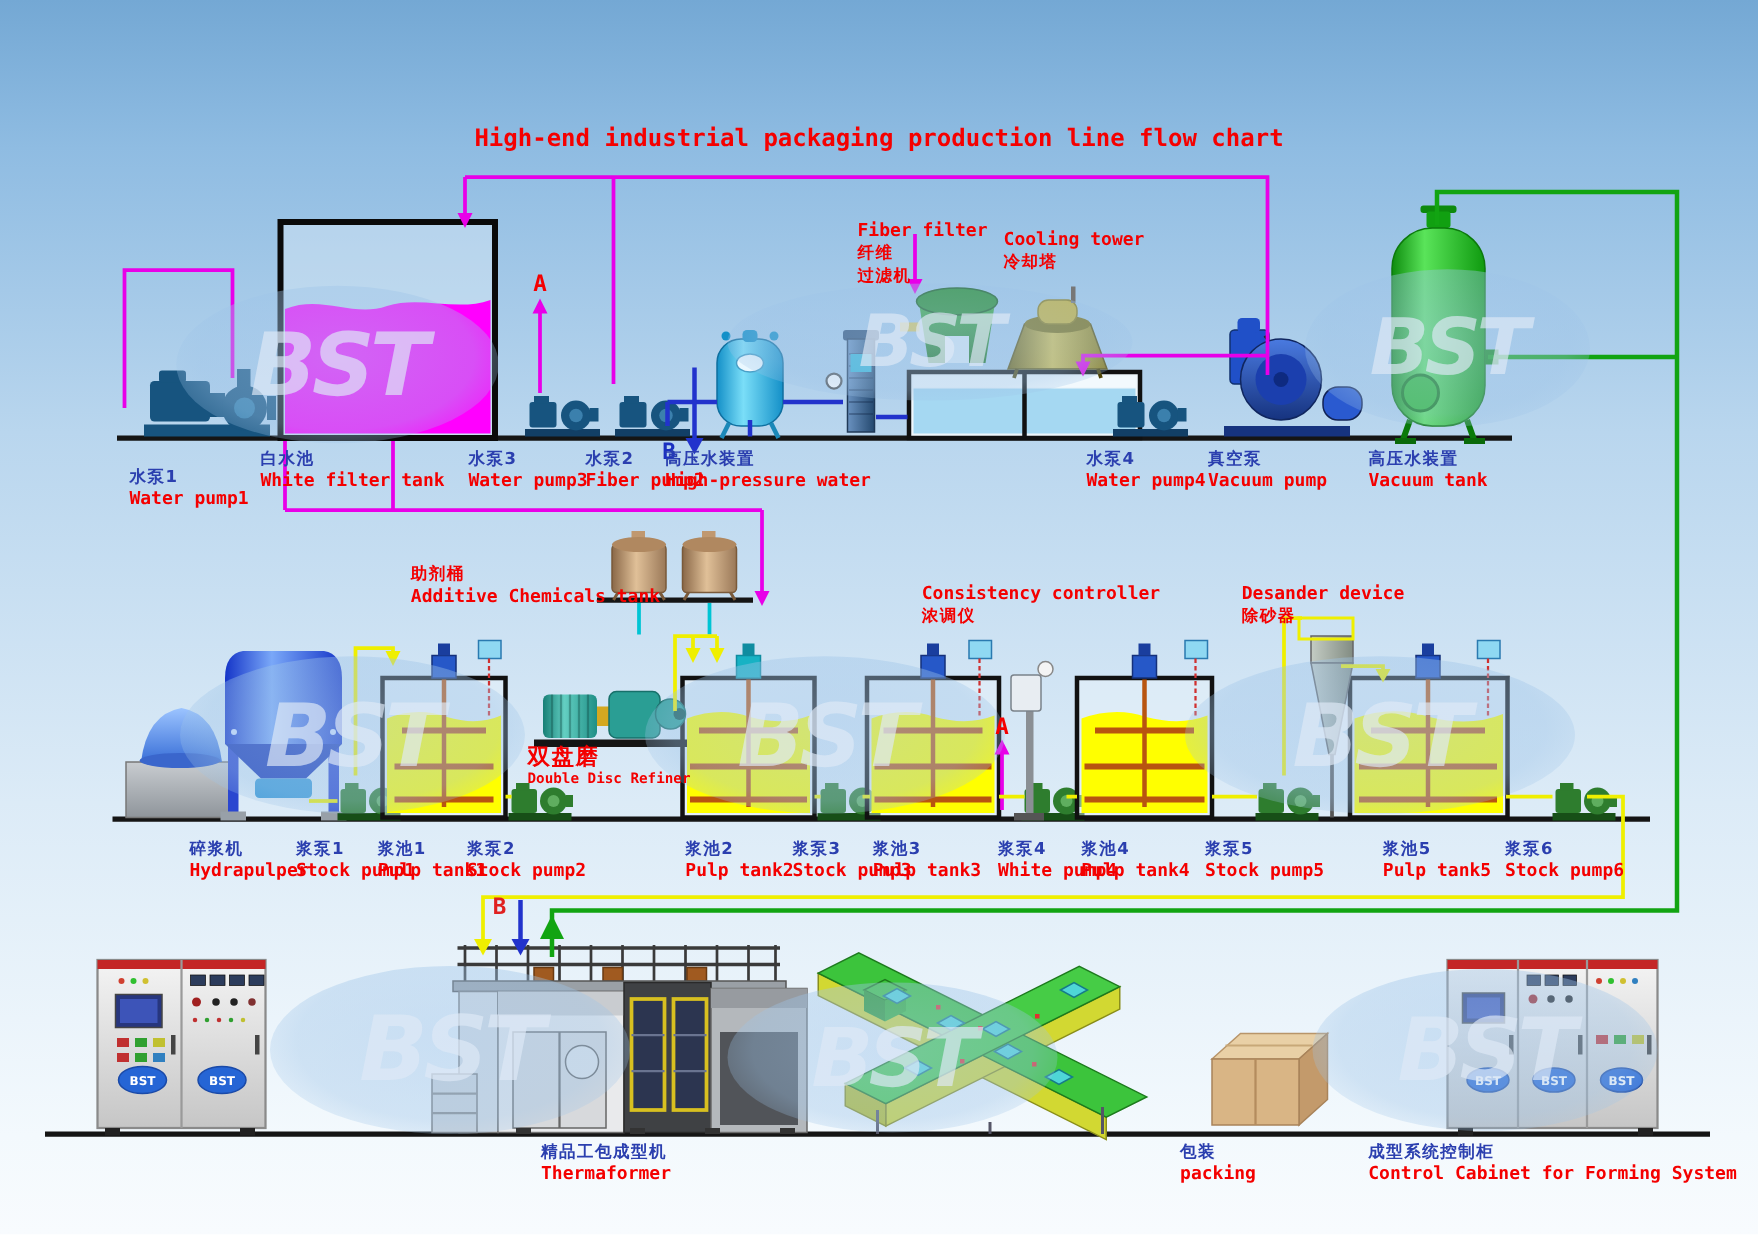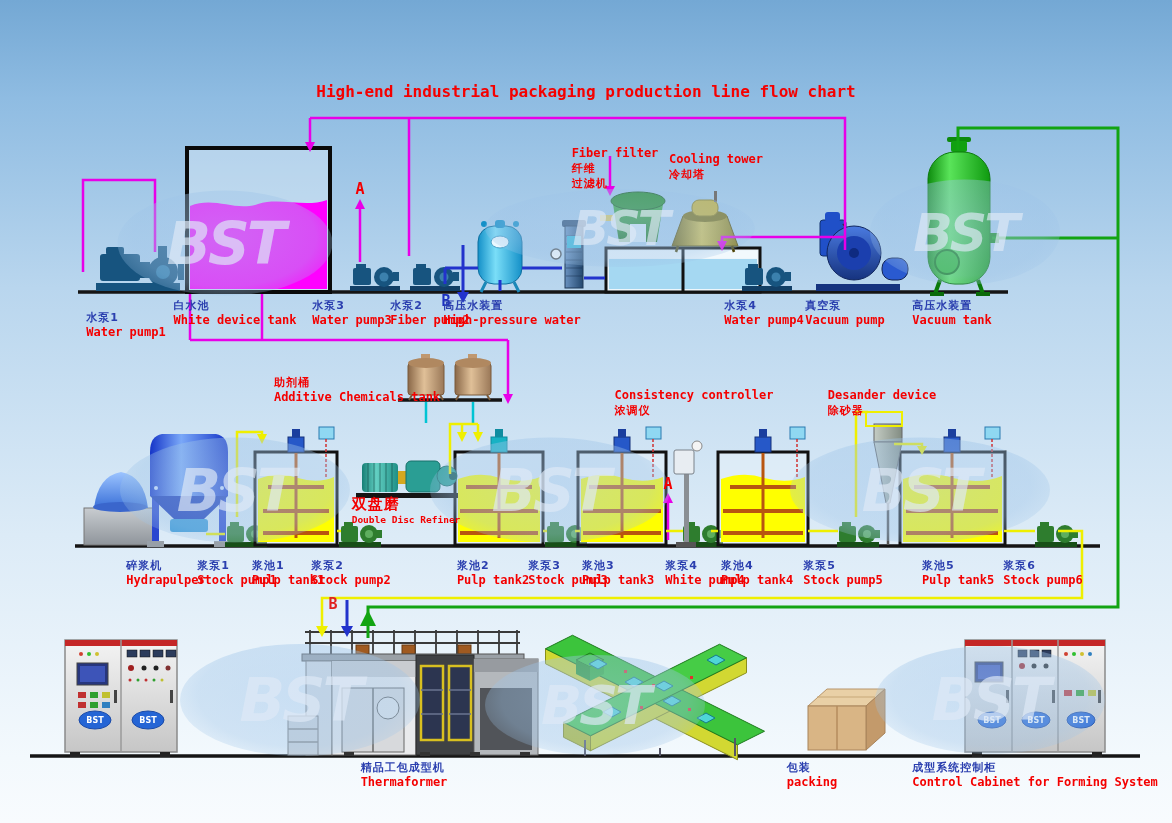--- a/index.html
+++ b/index.html
@@ -563,21 +563,21 @@
     <div class="zh zh-big">双盘磨</div>
     <div class="en en-small">Double Disc Refiner</div>
   </div>
 
   <div class="lbl" style="left:126px;top:310px">
       <div class="zh">水泵1</div>
       <div class="en">Water pump1</div>
     </div>
   <div class="lbl" style="left:235px;top:298px">
       <div class="zh">白水池</div>
-      <div class="en">White device tank</div>
+      <div class="en">White filter tank</div>
     </div>
   <div class="lbl" style="left:352px;top:298px">
       <div class="zh">水泵3</div>
       <div class="en">Water pump3</div>
     </div>
   <div class="lbl" style="left:430px;top:298px">
       <div class="zh">水泵2</div>
       <div class="en">Fiber pump2</div>
     </div>
   <div class="lbl" style="left:512px;top:298px">

